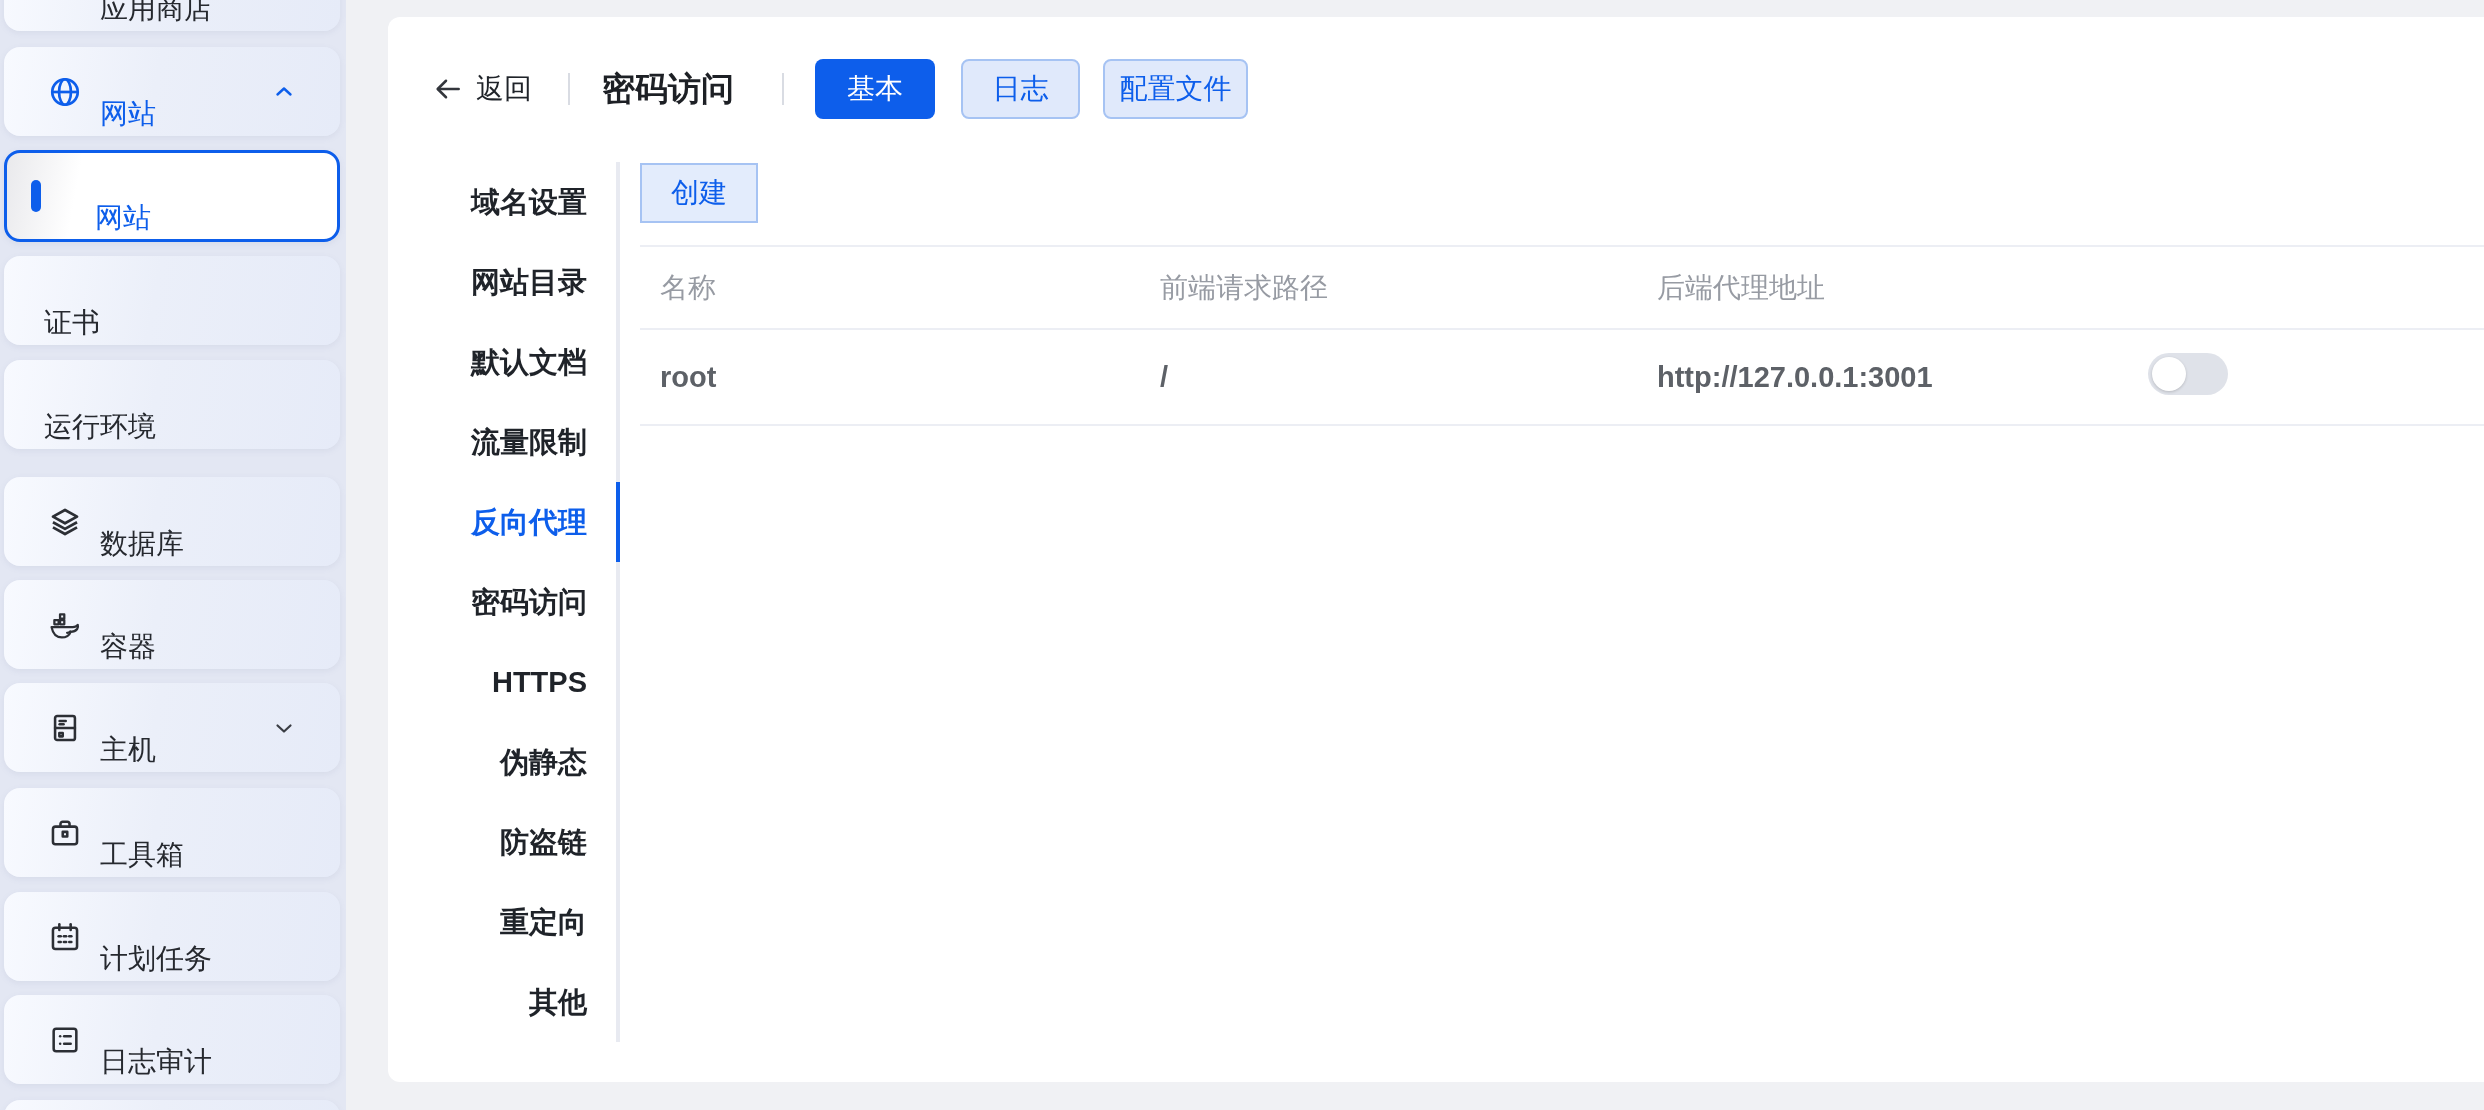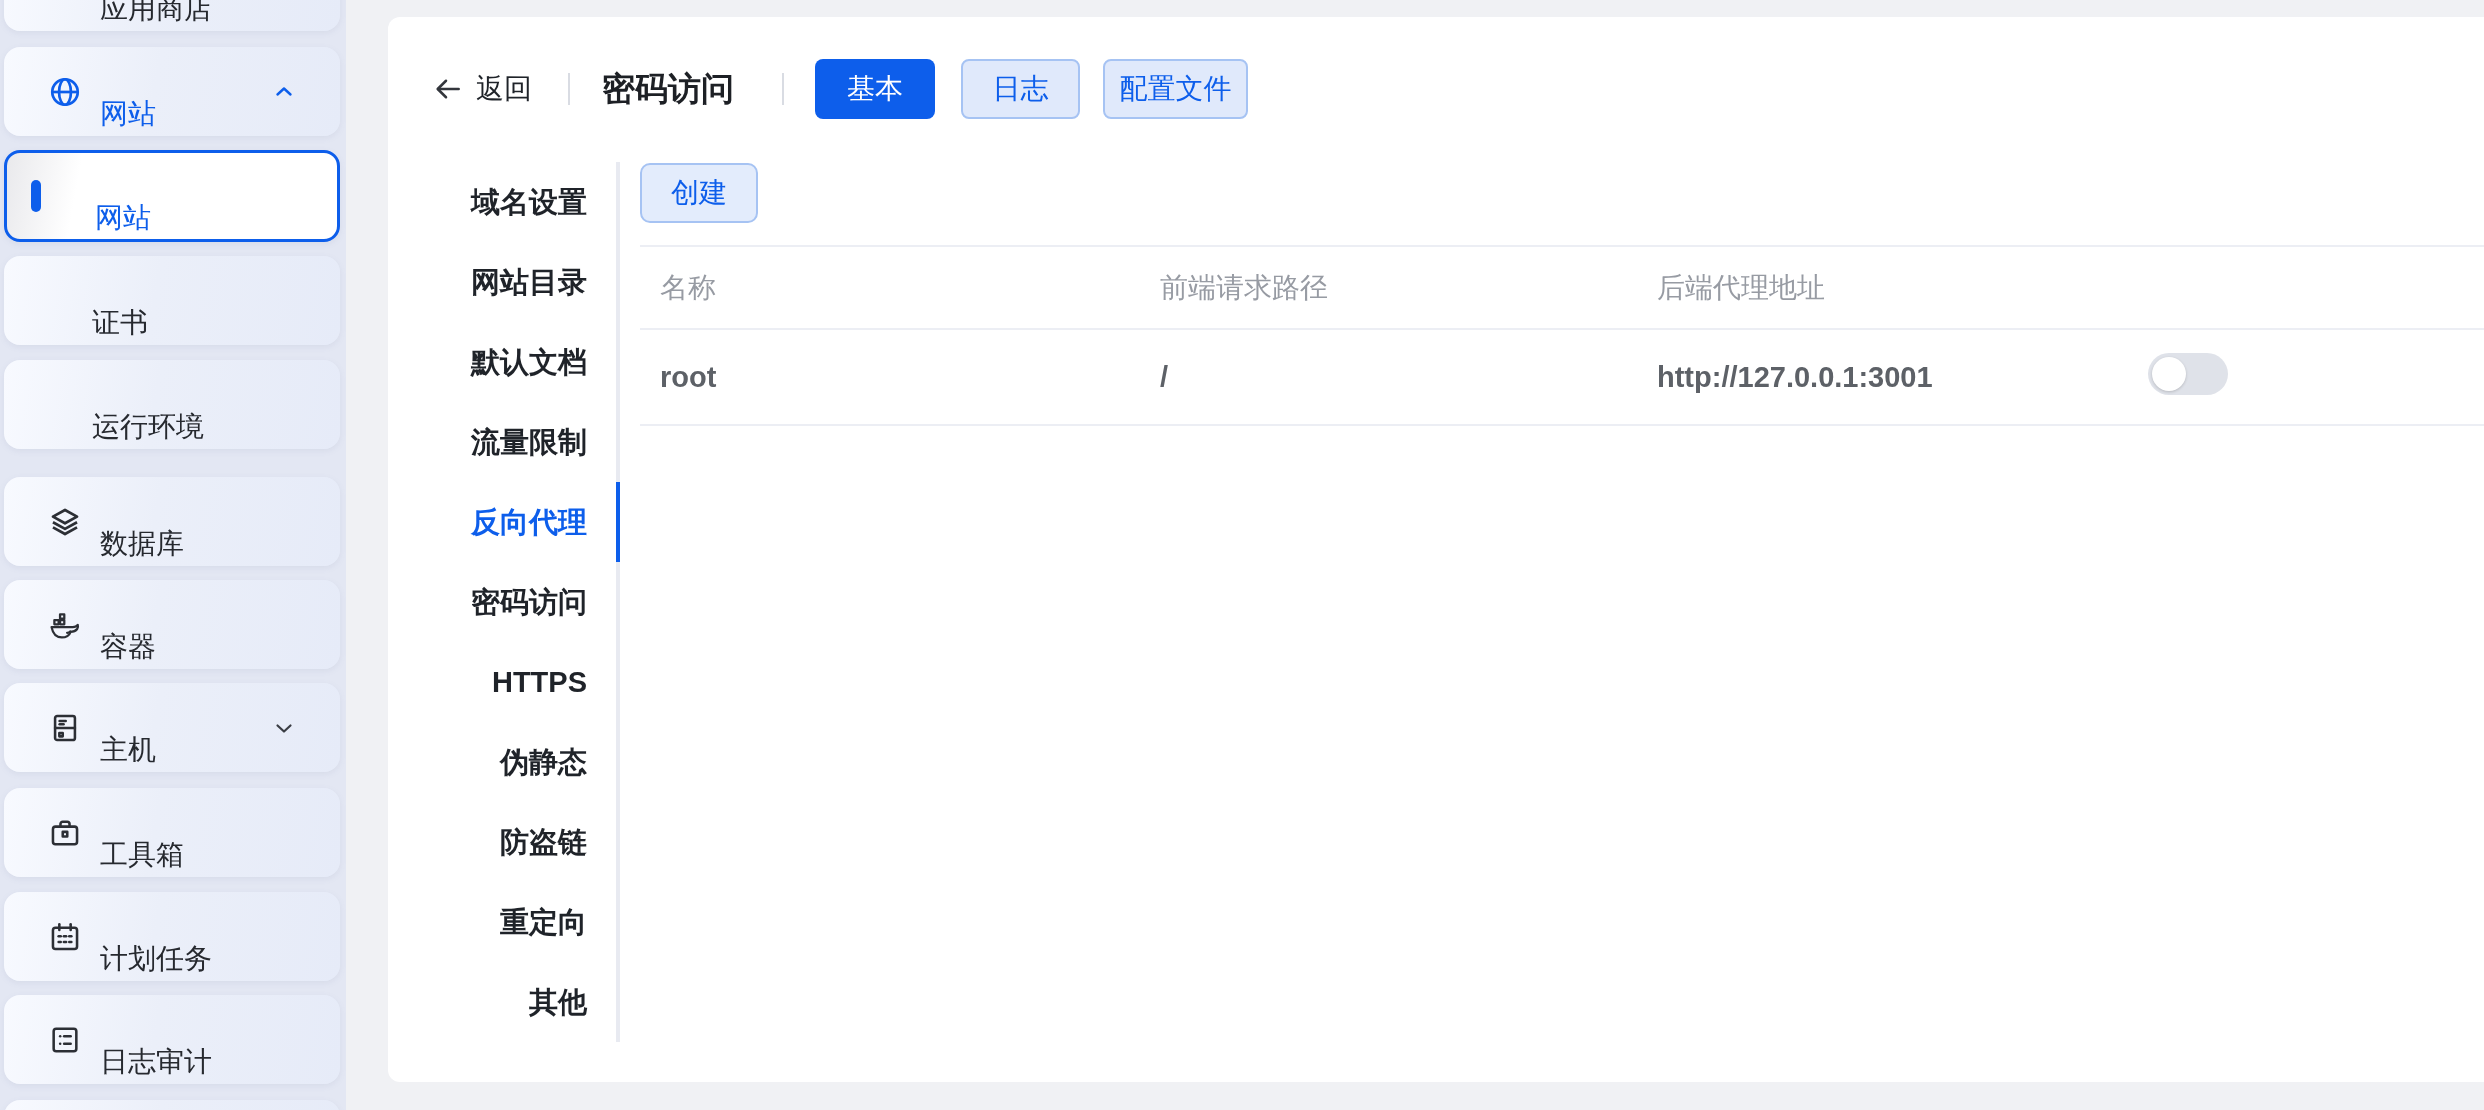--- a/index.html
+++ b/index.html
@@ -25,21 +25,21 @@
     display:flex; align-items:center;
     font-size:28px; font-weight:500; color:#26292f;
     cursor:pointer;
   }
   .s-item .s-icon { margin-left:44px; width:34px; height:34px; display:flex; align-items:center; justify-content:center; color:#2c2f35; }
   .s-item .s-icon svg { width:34px; height:34px; }
   .s-item .s-label { margin-left:18px;margin-top:44px; }
   .s-item .s-chevron { position:absolute; right:44px; width:24px; height:24px; color:#3a3d44; display:flex; }
   .s-item.group { color:#0d5eeb; }
   .s-item.group .s-icon, .s-item.group .s-chevron { color:#0d5eeb; }
-  .s-item.sub { padding-left:88px; }
+  .s-item.sub { padding-left:40px; }
   .s-item.sub.selected {
     top:150px; height:92px;
     background:linear-gradient(100deg,#e9e9ec 0%,#ffffff 22%,#ffffff 100%);
     border:3px solid #0d5eeb;
     color:#0d5eeb;
     padding-left:88px;
   }
   .sel-pill {
     position:absolute; left:24px; top:50%; transform:translateY(-50%);
     width:10px; height:32px; border-radius:5px; background:#0d5eeb;
@@ -77,21 +77,21 @@
     line-height:80px; text-align:right;
     font-size:29px; font-weight:600; color:#1f2329; cursor:pointer;
   }
   .sn-item.active { color:#0d5eeb; }
   .sn-track { position:absolute; left:228px; top:145px; width:4px; height:880px; background:#e8eaf1; }
   .sn-bar { position:absolute; left:228px; top:465px; width:4px; height:80px; background:#0d5eeb; }
 
   
   .create-btn {
     position:absolute; left:252px; top:146px; width:118px; height:60px;
-    border-radius:10px; background:#e3ecfc; border:2px solid #a6c3f3;
+    border-radius:0; background:#e3ecfc; border:2px solid #a6c3f3;
     font-family:inherit; font-size:28px; font-weight:500; color:#0d5eeb; cursor:pointer;
   }
   .ptable { position:absolute; left:252px; top:228px; width:1844px; border-top:2px solid #eceef4; }
   .trow-grid { display:grid; grid-template-columns:500px 497px 480px 1fr; align-items:center; }
   .thead { height:83px; border-bottom:2px solid #eceef4; }
   .th { padding-left:20px; font-size:28px; font-weight:500; color:#979ba3; }
   .tbody-row { height:96px; border-bottom:2px solid #eceef4;font-weight:bold; }
   .td { padding-left:20px; font-size:29px; color:#5d6167; }
 
   

